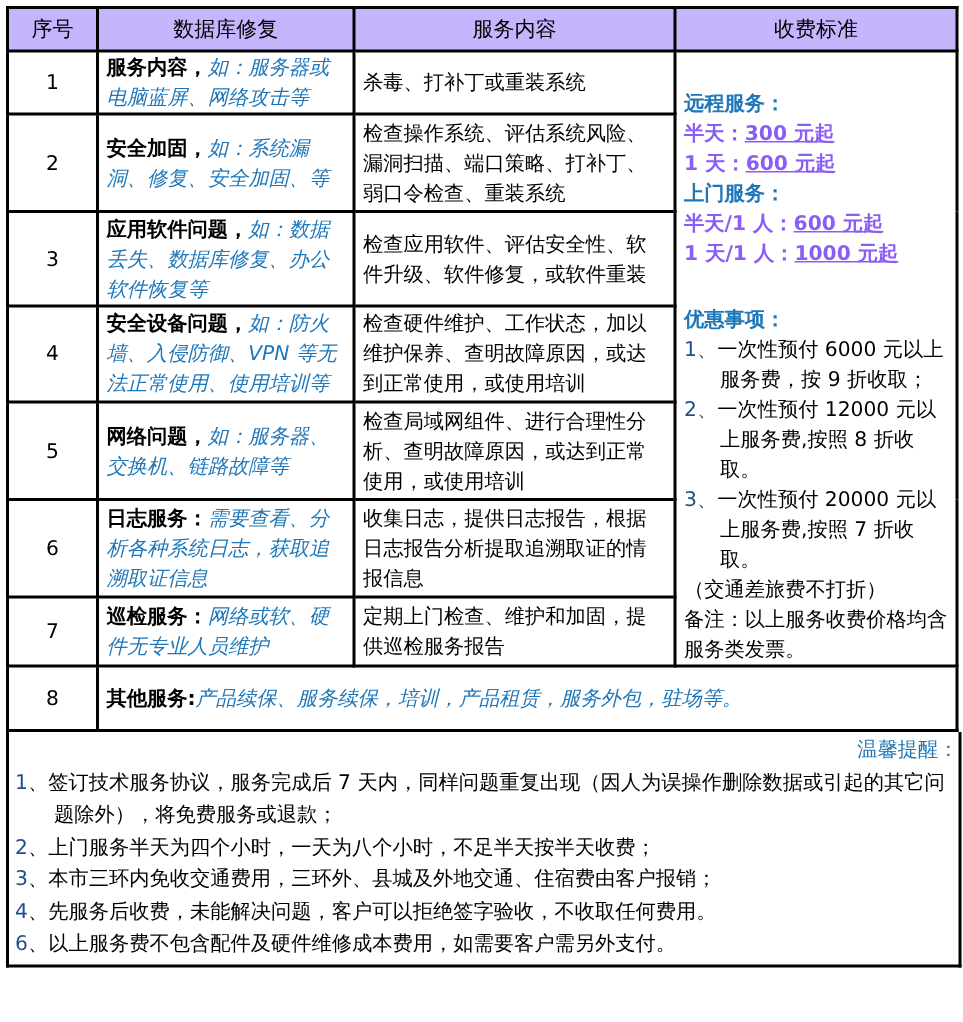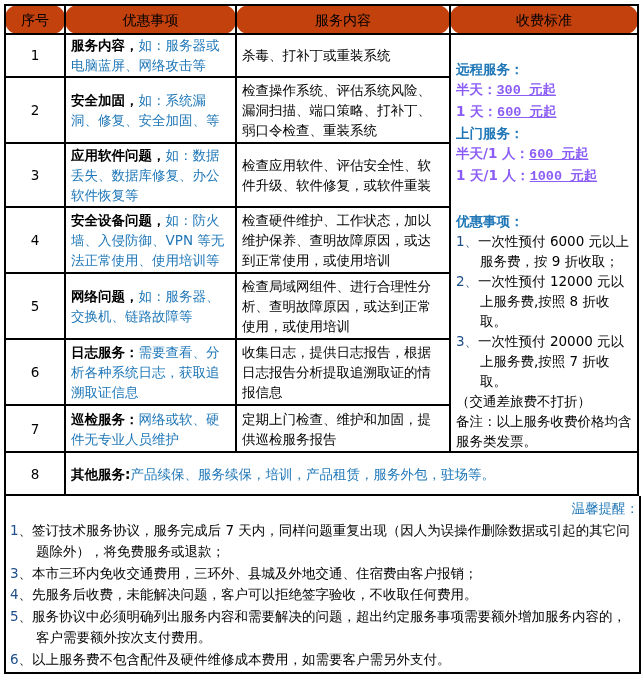--- a/index.html
+++ b/index.html
@@ -2,29 +2,29 @@
 <html><head>
 <meta charset="utf-8">
 <style>
   html, body { margin: 0; padding: 0; background: #ffffff; }
   body { width: 642px; height: 681px; position: relative; overflow: hidden;
          font-family: "DejaVu Sans", "Liberation Sans", sans-serif; color: #000; }
   .sheet { position: absolute; left: 4px; top: 4px; width: 633px; }
   table.svc { border-collapse: collapse; width: 633px; table-layout: fixed; }
   table.svc td, table.svc th { border: 2px solid #000; padding: 0 5px; vertical-align: middle;
          font-size: 13.5px; line-height: 20px; }
-  table.svc th { background: #c2410c; font-weight: normal; height: 26px; font-size: 14px; text-align: center; border-radius: 13px; }
+  table.svc th { background: #c4b5fd; font-weight: normal; height: 26px; font-size: 14px; text-align: center; }
   td.num { text-align: center; font-size: 13px; }
   td.cat { text-align: left; }
   td.svc-content { text-align: left; }
   .bold { font-weight: bold; }
-  .blue { color: #1f77b8; }
+  .blue { color: #1f77b8; font-style: italic; }
   .blue-bold { color: #1f77b8; font-weight: bold; }
   .red-bold { color: #8b5cf6; font-weight: bold; }
-  .u { text-decoration: underline; font-family: Liberation Mono, monospace; }
+  .u { text-decoration: underline; }
   td.pricing { vertical-align: top; padding: 0 4px; font-size: 13px; line-height: 21.5px; }
   .pricing .gap { height: 24px; }
   .pricing .list-item { padding-left: 24px; text-indent: -24px; }
   .pricing .num-c { color: #1f4f8b; }
   tr.r-head { height: 29px; }
   tr.r1 { height: 42px; }
   tr.r2 { height: 65px; }
   tr.r3 { height: 63px; }
   tr.r4 { height: 64px; }
   tr.r5 { height: 65px; }
@@ -44,21 +44,21 @@
   <table class="svc">
     <colgroup>
       <col style="width:60px">
       <col style="width:171px">
       <col style="width:214px">
       <col style="width:188px">
     </colgroup>
     <tbody>
         <tr class="r-head">
       <th>序号</th>
-      <th>优惠事项</th>
+      <th>数据库修复</th>
       <th>服务内容</th>
       <th>收费标准</th>
     </tr>
 
     <tr class="r1">
       <td class="num">1</td>
       <td class="cat"><span class="bold">服务内容，</span><span class="blue">如：服务器或电脑蓝屏、网络攻击等</span></td>
       <td class="svc-content">杀毒、打补丁或重装系统</td>
       <td class="pricing" rowspan="7">
         <div class="gap"></div>
@@ -117,18 +117,18 @@
     <tr class="r8">
       <td class="num">8</td>
       <td colspan="3" class="cat"><span class="bold">其他服务:</span><span class="blue">产品续保、服务续保，培训，产品租赁，服务外包，驻场等。</span></td>
     </tr>
   </tbody>
     </table>
 
   <div class="reminders">
     <div class="title">温馨提醒：</div>
     <div class="item"><span class="idx">1</span><span>、签订技术服务协议，服务完成后 7 天内，同样问题重复出现（因人为误操作删除数据或引起的其它问题除外），将免费服务或退款；</span></div>
+    <div class="item"><span class="idx">2</span><span>、上门服务半天为四个小时，一天为八个小时，不足半天按半天收费；</span></div>
     <div class="item"><span class="idx">3</span><span>、本市三环内免收交通费用，三环外、县城及外地交通、住宿费由客户报销；</span></div>
     <div class="item"><span class="idx">4</span><span>、先服务后收费，未能解决问题，客户可以拒绝签字验收，不收取任何费用。</span></div>
-    <div class="item"><span class="idx">5</span><span>、服务协议中必须明确列出服务内容和需要解决的问题，超出约定服务事项需要额外增加服务内容的，客户需要额外按次支付费用。</span></div>
     <div class="item"><span class="idx">6</span><span>、以上服务费不包含配件及硬件维修成本费用，如需要客户需另外支付。</span></div>
   </div>
 </div>
 
 </body></html>

